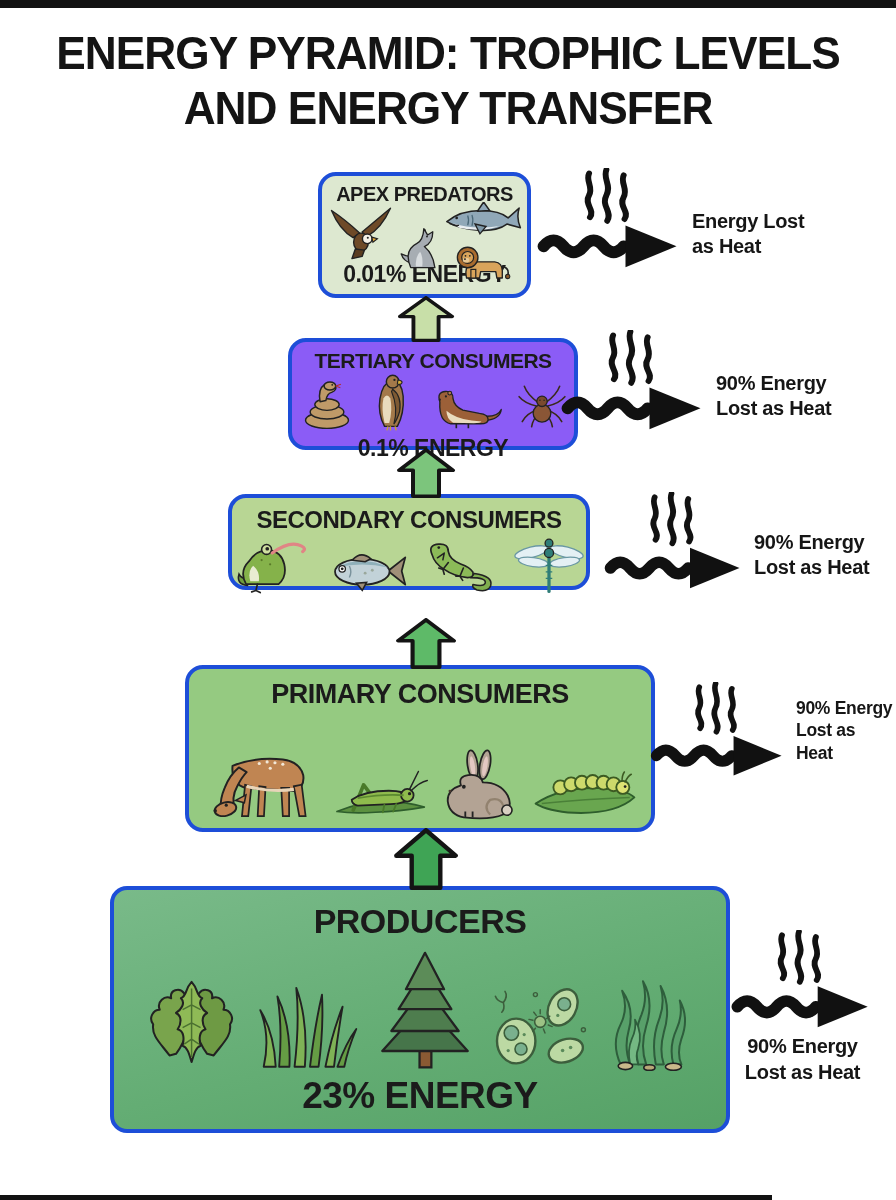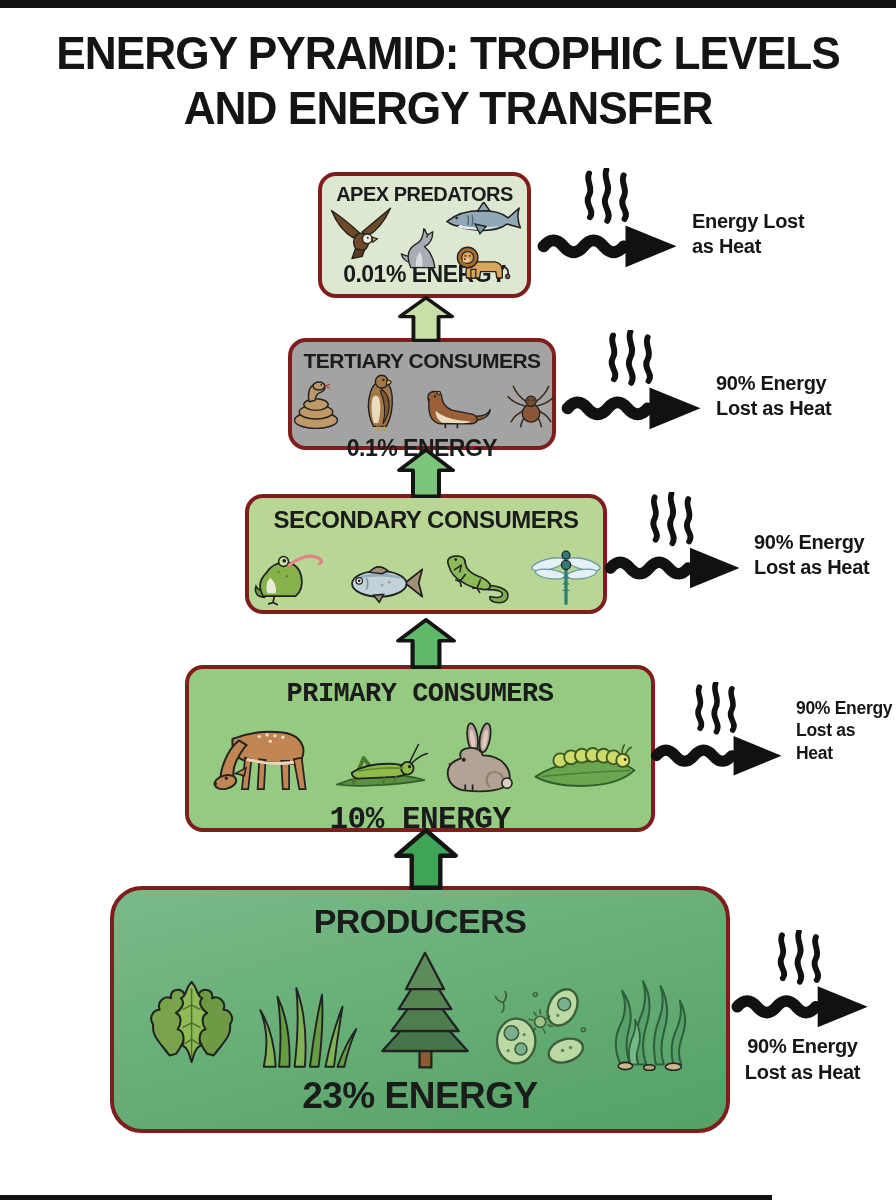--- a/index.html
+++ b/index.html
@@ -9,41 +9,41 @@
   }
   .bar{position:absolute;background:#121212;}
   #top-bar{left:0;top:0;width:896px;height:8px;}
   #bottom-bar{left:0;top:1195px;width:772px;height:5px;}
   #main-title{
     position:absolute;left:0;top:26px;width:896px;text-align:center;
     font-weight:bold;font-size:47px;line-height:1.16;letter-spacing:-1px;
     transform:scaleX(0.94);color:#141414;
   }
   .level{
-    position:absolute;border:4px solid #7f1d1d;border-radius:18px;
+    position:absolute;border:4px solid #1d4ed8;border-radius:18px;
     display:flex;flex-direction:column;align-items:center;box-sizing:border-box;
   }
   .lv-title{font-weight:bold;letter-spacing:-0.5px;color:#1b1b1b;text-align:center;}
   .lv-energy{font-weight:bold;letter-spacing:-0.5px;color:#1b1b1b;text-align:center;}
   .icons-row{display:flex;align-items:flex-end;justify-content:center;flex:1;}
   .org{display:block;}
   
   #lv-apex{left:318px;top:172px;width:213px;height:126px;background:#dde8d0;}
   #lv-apex .lv-title{font-size:20px;margin-top:7px;}
   #lv-apex .lv-energy{font-size:23px;margin-bottom:6px;}
-  #lv-tertiary{left:288px;top:338px;width:268px;height:112px;background:#a3a3a3;}
+  #lv-tertiary{left:288px;top:338px;width:290px;height:112px;background:#8b5cf6;}
   #lv-tertiary .lv-title{font-size:21px;margin-top:7px;}
   #lv-tertiary .lv-energy{font-size:23px;margin-bottom:12px;}
-  #lv-secondary{left:245px;top:494px;width:362px;height:120px;background:#b8d694;}
+  #lv-secondary{left:228px;top:494px;width:362px;height:96px;background:#b8d694;}
   #lv-secondary .lv-title{font-size:24px;margin-top:8px;}
   #lv-secondary .lv-energy{font-size:27px;margin-bottom:7px;}
-  #lv-primary{left:185px;top:665px;width:470px;height:167px;background:#95ca81;font-family:Liberation Mono, monospace;}
+  #lv-primary{left:185px;top:665px;width:470px;height:167px;background:#95ca81;}
   #lv-primary .lv-title{font-size:27px;margin-top:10px;}
   #lv-primary .lv-energy{font-size:31px;margin-bottom:9px;}
-  #lv-producers{left:110px;top:886px;width:620px;height:247px;border-radius:32px;
+  #lv-producers{left:110px;top:886px;width:620px;height:247px;border-radius:17px;
     background:linear-gradient(165deg,#79ba89 0%,#64ad74 55%,#55a166 100%);}
   #lv-producers .lv-title{font-size:34px;margin-top:12px;}
   #lv-producers .lv-energy{font-size:37px;margin-bottom:12px;}
   
   #apex-cluster{position:relative;width:200px;flex:1;}
   #apex-cluster .org{position:absolute;}
   .up-arrow{position:absolute;}
   .heat{position:absolute;display:flex;align-items:flex-end;}
   .heat-svg{flex:none;}
   .heat-label{font-weight:bold;font-size:20px;line-height:1.28;color:#161616;margin:0 0 10px 8px;letter-spacing:-0.3px;}
@@ -291,21 +291,20 @@
           <circle cx="66" cy="29" r="9" fill="#cdd96b" stroke="#3c5a22" stroke-width="2.4"></circle>
           <circle cx="80" cy="28" r="9" fill="#cdd96b" stroke="#3c5a22" stroke-width="2.4"></circle>
           <circle cx="94" cy="29" r="9" fill="#cdd96b" stroke="#3c5a22" stroke-width="2.4"></circle>
           <circle cx="107" cy="31" r="9" fill="#cdd96b" stroke="#3c5a22" stroke-width="2.4"></circle>
           <circle cx="119" cy="35" r="8.5" fill="#dde273" stroke="#3c5a22" stroke-width="2.4"></circle>
           <path d="M122,28 q4,-8 8,-10 m-12,9 q0,-8 3,-12" stroke="#3c5a22" stroke-width="2" fill="none" stroke-linecap="round"></path>
           <circle cx="122" cy="34" r="1.8" fill="#222"></circle>
         </svg>
       </span>
     </div>
-    <div class="lv-energy">10% ENERGY</div>
   </div>
 
   <div class="level" id="lv-producers">
     <div class="lv-title">PRODUCERS</div>
     <div class="icons-row" style="gap:14px">
       <span class="org">
         <svg width="94" height="94" viewBox="0 0 115 115">
           <path d="M30,96 C18,80 8,72 10,58 C4,50 10,40 18,40 C14,30 24,22 32,26 C30,16 42,12 48,20 L54,34 C58,52 50,78 38,94 Z" fill="#79a44c" stroke="#222" stroke-width="2.5" stroke-linejoin="round"></path>
           <path d="M84,96 C96,80 106,72 104,58 C110,50 104,40 96,40 C100,30 90,22 82,26 C84,16 72,12 66,20 L60,34 C56,52 64,78 76,94 Z" fill="#6e9a44" stroke="#222" stroke-width="2.5" stroke-linejoin="round"></path>
           <path d="M57,6 C48,16 52,22 44,26 C50,32 44,40 38,44 C46,48 44,58 40,64 C48,66 48,76 46,84 C52,86 54,94 57,104 C60,94 62,86 68,84 C66,76 66,66 74,64 C70,58 68,48 76,44 C70,40 64,32 70,26 C62,22 66,16 57,6 Z" fill="#8fba56" stroke="#222" stroke-width="2.5" stroke-linejoin="round"></path>

